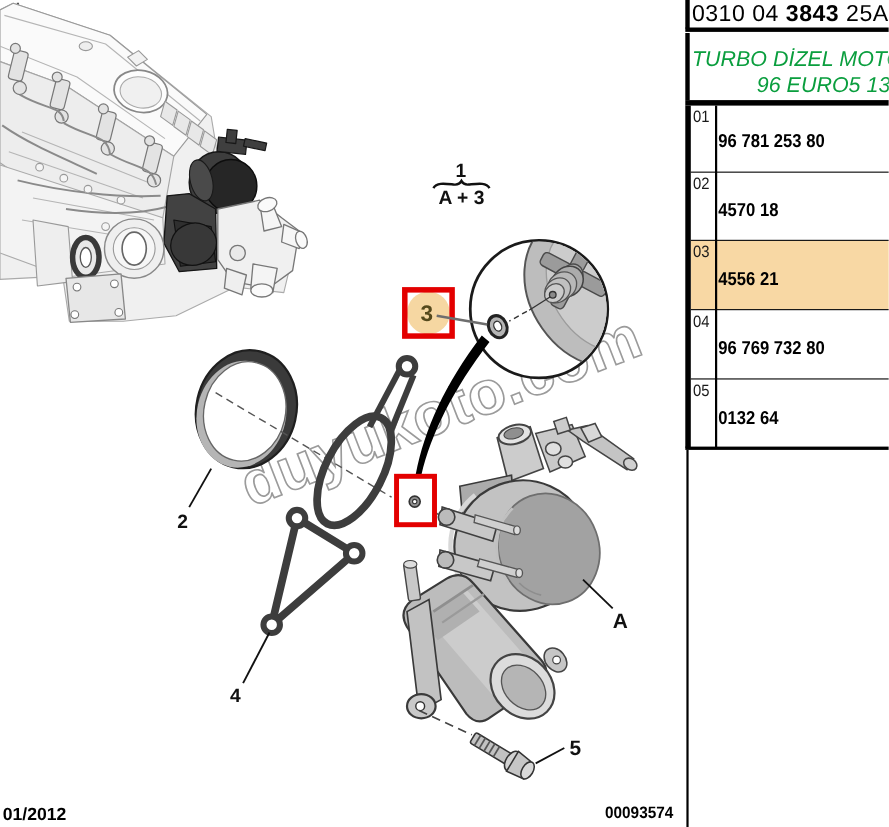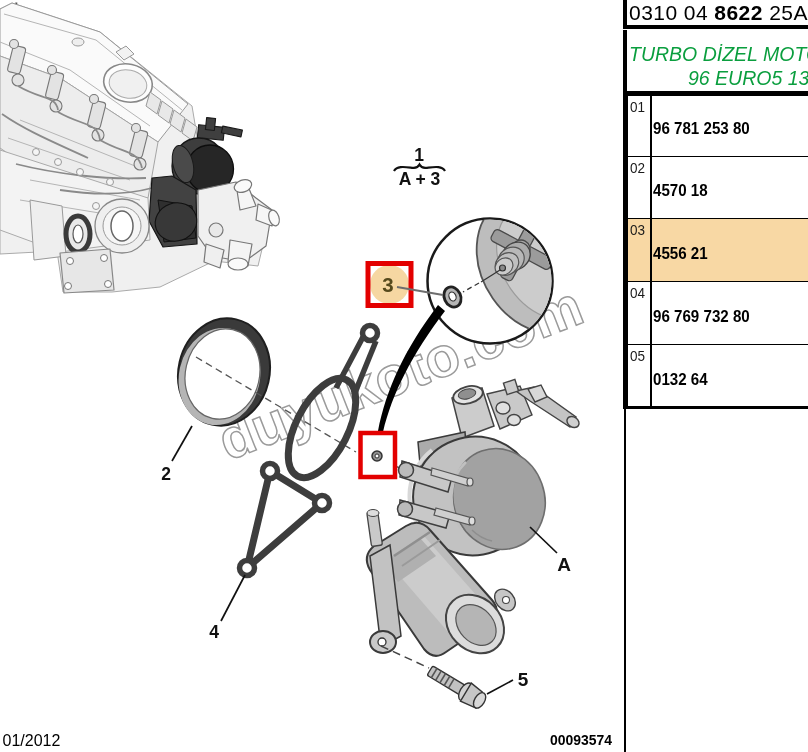--- a/index.html
+++ b/index.html
@@ -6,21 +6,21 @@
   body{width:808px;height:752px;position:relative;background:#fff;
        font-family:"Liberation Sans", sans-serif;}
   .abs{position:absolute;}
   .pn{font-weight:bold;font-size:17px;color:#000;transform:scaleX(0.89);transform-origin:0 0;}
   .rn{font-size:15px;color:#1a1a1a;transform:scaleX(0.9);transform-origin:0 0;}
 </style>
 </head>
 <body>
 
 <div class="abs" style="left:623px;top:0;width:185px;height:26px;border-left:4.5px solid #000;"></div>
-<div class="abs" style="left:629px;top:0.5px;font-size:21px;letter-spacing:0.45px;white-space:nowrap;">0310 04 <b>8622</b> 25A</div>
+<div class="abs" style="left:629px;top:0.5px;font-size:21px;letter-spacing:0.45px;white-space:nowrap;">0310 04 <b>3843</b> 25A</div>
 <div class="abs" style="left:623px;top:25.2px;width:185px;height:4.3px;background:#000;"></div>
 
 <div class="abs" style="left:623px;top:29.5px;width:185px;height:61px;border-left:4.5px solid #000;"></div>
 <div class="abs" style="left:629px;top:43px;font-size:19.5px;font-style:italic;color:#0a9e3e;white-space:nowrap;">TURBO DİZEL MOTOR</div>
 <div class="abs" style="left:688px;top:67px;font-size:19.5px;font-style:italic;color:#0a9e3e;white-space:nowrap;">96 EURO5 130</div>
 <div class="abs" style="left:623px;top:90.5px;width:185px;height:5.5px;background:#000;"></div>
 
 <div class="abs" style="left:627.5px;top:218.5px;width:180.5px;height:62px;background:#f8d8a4;"></div>
 
 <div class="abs" style="left:623px;top:96px;width:4.5px;height:311px;background:#000;"></div>
@@ -38,21 +38,21 @@
 <div class="abs pn" style="left:653px;top:181px;">4570 18</div>
 <div class="abs rn" style="left:630px;top:221px;">03</div>
 <div class="abs pn" style="left:653px;top:244px;">4556 21</div>
 <div class="abs rn" style="left:630px;top:284px;">04</div>
 <div class="abs pn" style="left:653px;top:307px;">96 769 732 80</div>
 <div class="abs rn" style="left:630px;top:347px;">05</div>
 <div class="abs pn" style="left:653px;top:370px;">0132 64</div>
 
 <div class="abs" style="left:623.5px;top:408.5px;width:2px;height:344px;background:#000;"></div>
 
-<div class="abs" style="left:2.5px;top:732px;font-size:16px;font-weight:normal;">01/2012</div>
+<div class="abs" style="left:2.5px;top:732px;font-size:16px;font-weight:bold;">01/2012</div>
 <div class="abs" style="left:550px;top:731.3px;font-size:15px;font-weight:bold;transform:scaleX(0.93);transform-origin:0 0;">00093574</div>
 
 <svg class="abs" style="left:0;top:0;" width="620" height="752" viewBox="0 0 620 752">
 
   <g id="engine" stroke-linejoin="round">
     <rect x="15.3" y="2.5" width="2" height="6.5" fill="#555"></rect>
 
     <path d="M0,9 L12,3 L100,32 L192,106 L198,142 L202,148 L202,196 L232,210 L268,224 L258,266 L214,261 L160,287 L112,292 L63,292 L57,251 L0,254 Z" fill="#f0f0f0" stroke="#aaa" stroke-width="1"></path>
 
     <path d="M0,9 L12,3 L100,32 L188,104 L158,142 L60,78 L0,56 Z" fill="#fafafa" stroke="#999" stroke-width="1"></path>

